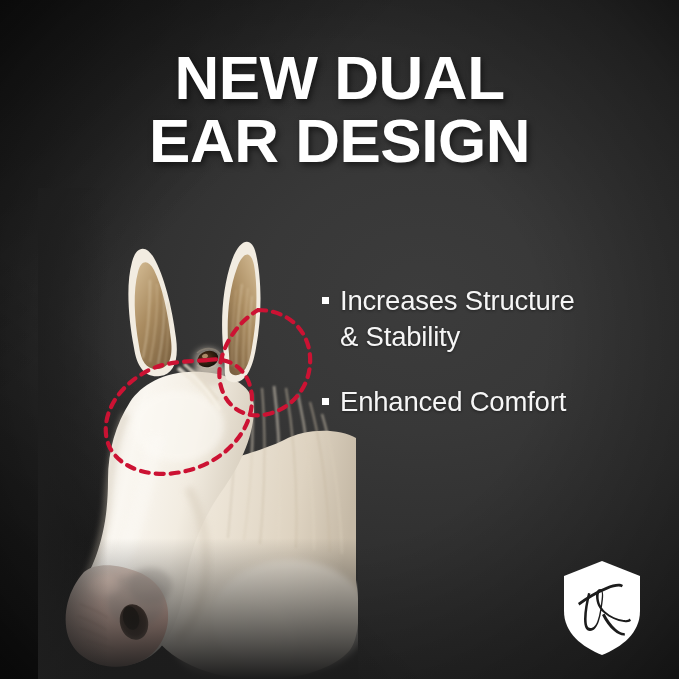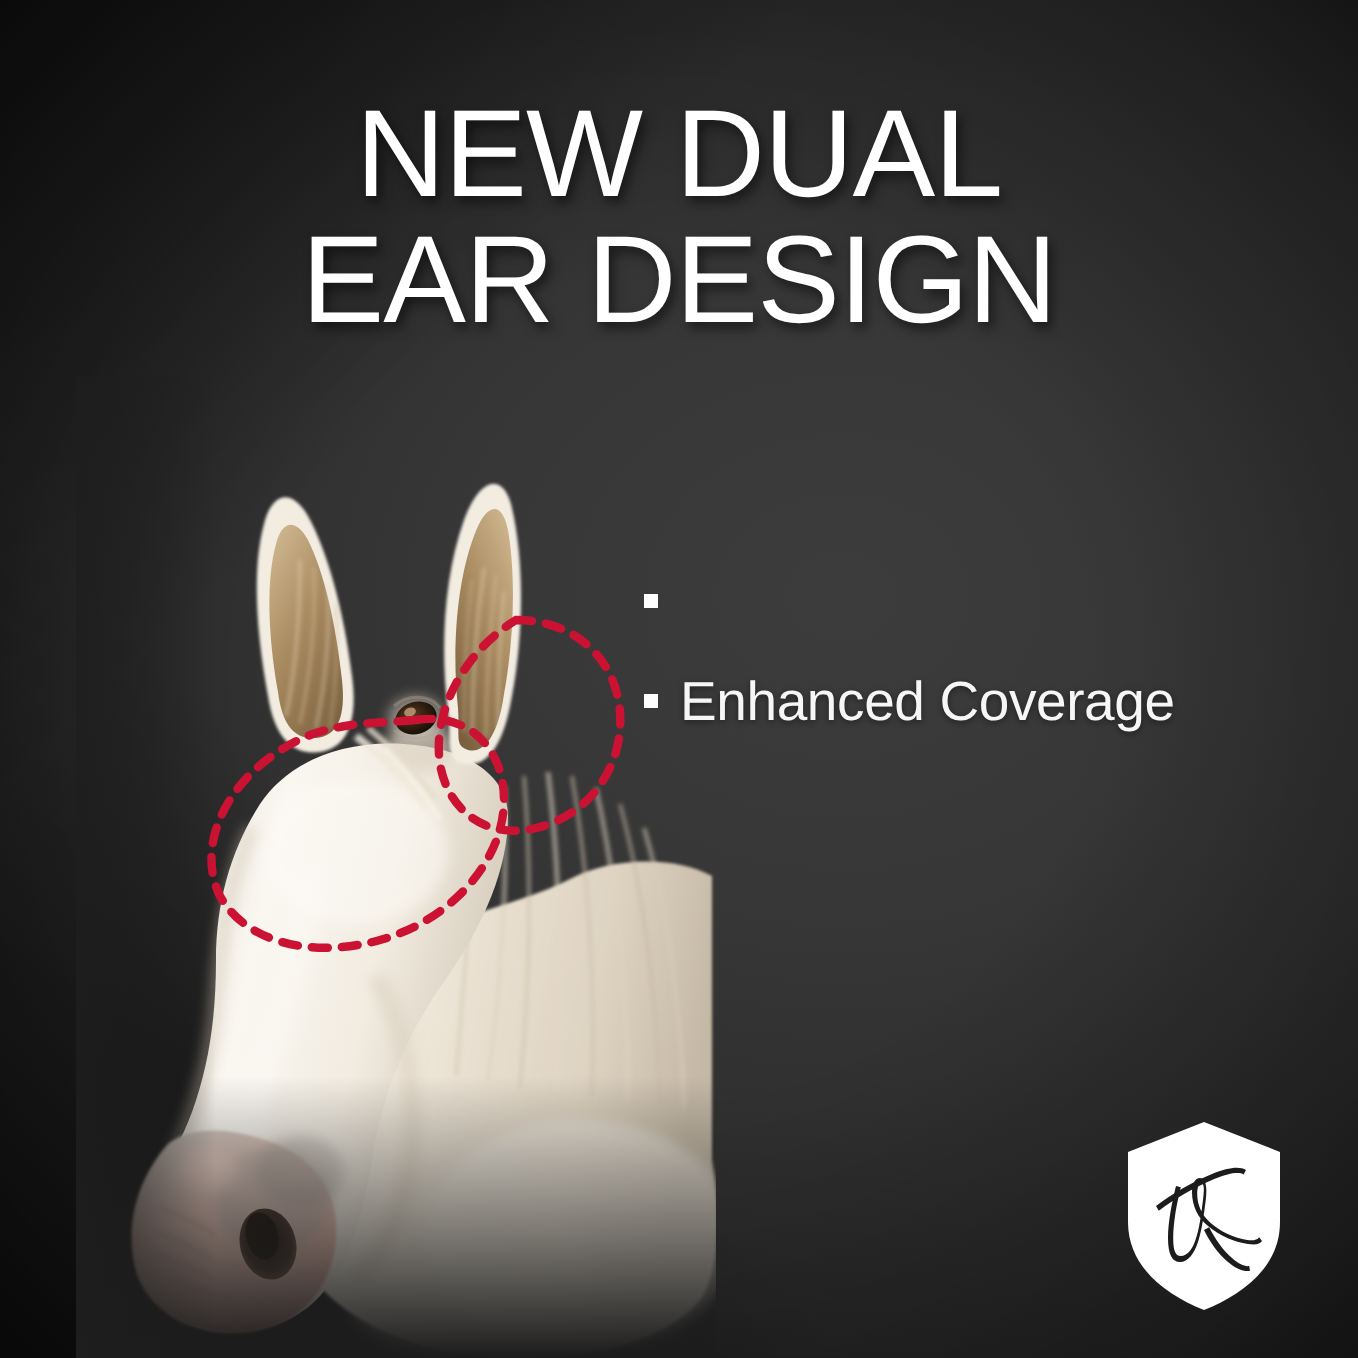--- a/index.html
+++ b/index.html
@@ -46,21 +46,21 @@
   }
 
   
   .headline {
     position: absolute;
     left: 0;
     right: 0;
     top: 48px;
     text-align: center;
     color: #ffffff;
-    font-weight: normal;
+    font-weight: bold;
     font-size: 62px;
     line-height: 0.97;
     letter-spacing: -0.5px;
     text-shadow: 2px 3px 6px rgba(0,0,0,0.55);
     transform: scaleX(1.0);
     user-select: none;
   }
   .headline .hl-line { display: block; white-space: nowrap; }
   .headline .hl-line.l2 { margin-top: 3px; }
 
@@ -354,26 +354,30 @@
 
       <rect x="0" y="350" width="320" height="141" fill="url(#fadeG)"></rect>
       <rect x="0" y="0" width="70" height="491" fill="url(#leftFadeG)"></rect>
     </svg>
   </div>
 
   <div class="bullets">
 
     <div class="bullet-row">
       <span class="bullet-mark"></span>
+      <span class="bullet-text">
+        <span>Increases Structure</span><br>
+        <span>&amp; Stability</span>
+      </span>
     </div>
 
     <div class="bullet-row">
       <span class="bullet-mark"></span>
       <span class="bullet-text">
-        <span>Enhanced Coverage</span><br>
+        <span>Enhanced Comfort</span><br>
       </span>
     </div>
 
   </div>
 
   <div class="logo">
     <svg viewBox="0 0 92 98" xmlns="http://www.w3.org/2000/svg">
       <path d="M46 2 L84 17 L84 52 C84 74, 66 88, 46 96 C26 88, 8 74, 8 52 L8 17 Z" fill="#ffffff"></path>
       <g fill="#1c1c1c">
 

